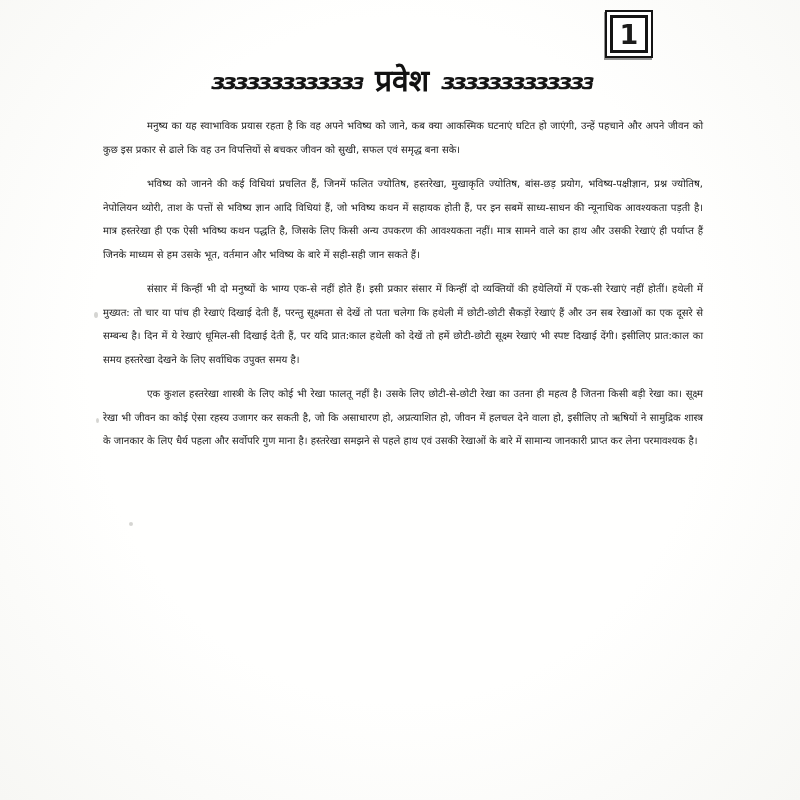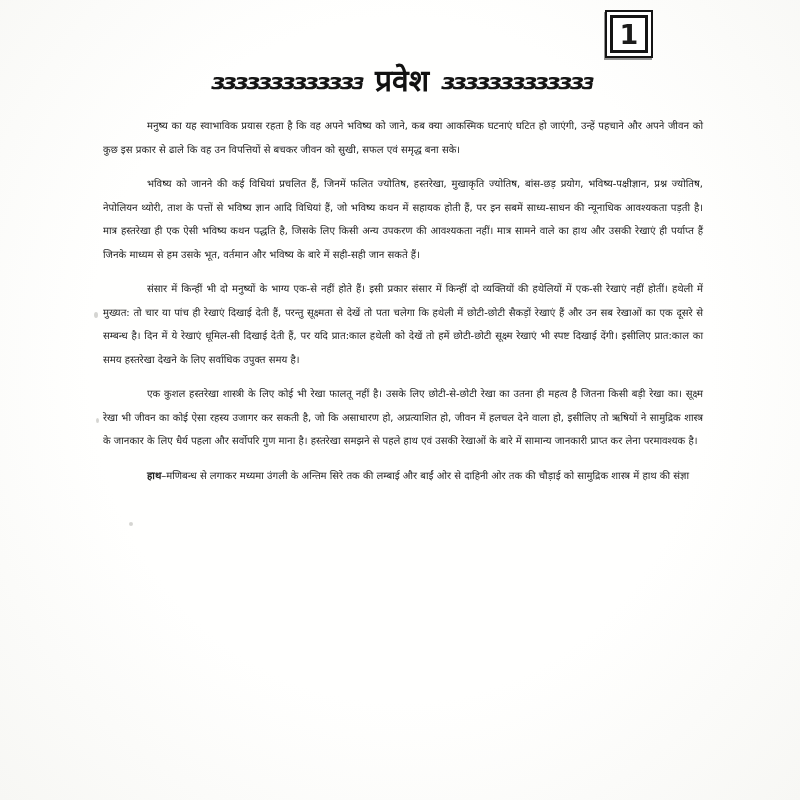--- a/index.html
+++ b/index.html
@@ -121,16 +121,15 @@
     <span class="chain">ɜɜɜɜɜɜɜɜɜɜɜɜɜ</span>
     <span class="chapter-title">प्रवेश</span>
     <span class="chain">ɜɜɜɜɜɜɜɜɜɜɜɜɜ</span>
   </div>
 
   <div class="body-text">
     <p>मनुष्य का यह स्वाभाविक प्रयास रहता है कि वह अपने भविष्य को जाने, कब क्या आकस्मिक घटनाएं घटित हो जाएंगी, उन्हें पहचाने और अपने जीवन को कुछ इस प्रकार से ढाले कि वह उन विपत्तियों से बचकर जीवन को सुखी, सफल एवं समृद्ध बना सके।</p>
     <p>भविष्य को जानने की कई विधियां प्रचलित हैं, जिनमें फलित ज्योतिष, हस्तरेखा, मुखाकृति ज्योतिष, बांस-छड़ प्रयोग, भविष्य-पक्षीज्ञान, प्रश्न ज्योतिष, नेपोलियन थ्योरी, ताश के पत्तों से भविष्य ज्ञान आदि विधियां हैं, जो भविष्य कथन में सहायक होती हैं, पर इन सबमें साध्य-साधन की न्यूनाधिक आवश्यकता पड़ती है। मात्र हस्तरेखा ही एक ऐसी भविष्य कथन पद्धति है, जिसके लिए किसी अन्य उपकरण की आवश्यकता नहीं। मात्र सामने वाले का हाथ और उसकी रेखाएं ही पर्याप्त हैं जिनके माध्यम से हम उसके भूत, वर्तमान और भविष्य के बारे में सही-सही जान सकते हैं।</p>
     <p>संसार में किन्हीं भी दो मनुष्यों के भाग्य एक-से नहीं होते हैं। इसी प्रकार संसार में किन्हीं दो व्यक्तियों की हथेलियों में एक-सी रेखाएं नहीं होतीं। हथेली में मुख्यत: तो चार या पांच ही रेखाएं दिखाई देती हैं, परन्तु सूक्ष्मता से देखें तो पता चलेगा कि हथेली में छोटी-छोटी सैकड़ों रेखाएं हैं और उन सब रेखाओं का एक दूसरे से सम्बन्ध है। दिन में ये रेखाएं धूमिल-सी दिखाई देती हैं, पर यदि प्रात:काल हथेली को देखें तो हमें छोटी-छोटी सूक्ष्म रेखाएं भी स्पष्ट दिखाई देंगी। इसीलिए प्रात:काल का समय हस्तरेखा देखने के लिए सर्वाधिक उपुक्त समय है।</p>
     <p>एक कुशल हस्तरेखा शास्त्री के लिए कोई भी रेखा फालतू नहीं है। उसके लिए छोटी-से-छोटी रेखा का उतना ही महत्व है जितना किसी बड़ी रेखा का। सूक्ष्म रेखा भी जीवन का कोई ऐसा रहस्य उजागर कर सकती है, जो कि असाधारण हो, अप्रत्याशित हो, जीवन में हलचल देने वाला हो, इसीलिए तो ऋषियों ने सामुद्रिक शास्त्र के जानकार के लिए धैर्य पहला और सर्वोपरि गुण माना है। हस्तरेखा समझने से पहले हाथ एवं उसकी रेखाओं के बारे में सामान्य जानकारी प्राप्त कर लेना परमावश्यक है।</p>
-    <p><span class="lead">हाथ</span><span>–मणिबन्ध से लगाकर मध्यमा उंगली के अन्तिम सिरे तक की लम्बाई और बाईं ओर से दाहिनी ओर तक की चौड़ाई को सामुद्रिक शास्त्र में हाथ की संज्ञा</span></p>
   </div>
 
 </div>
 
 </body></html>

